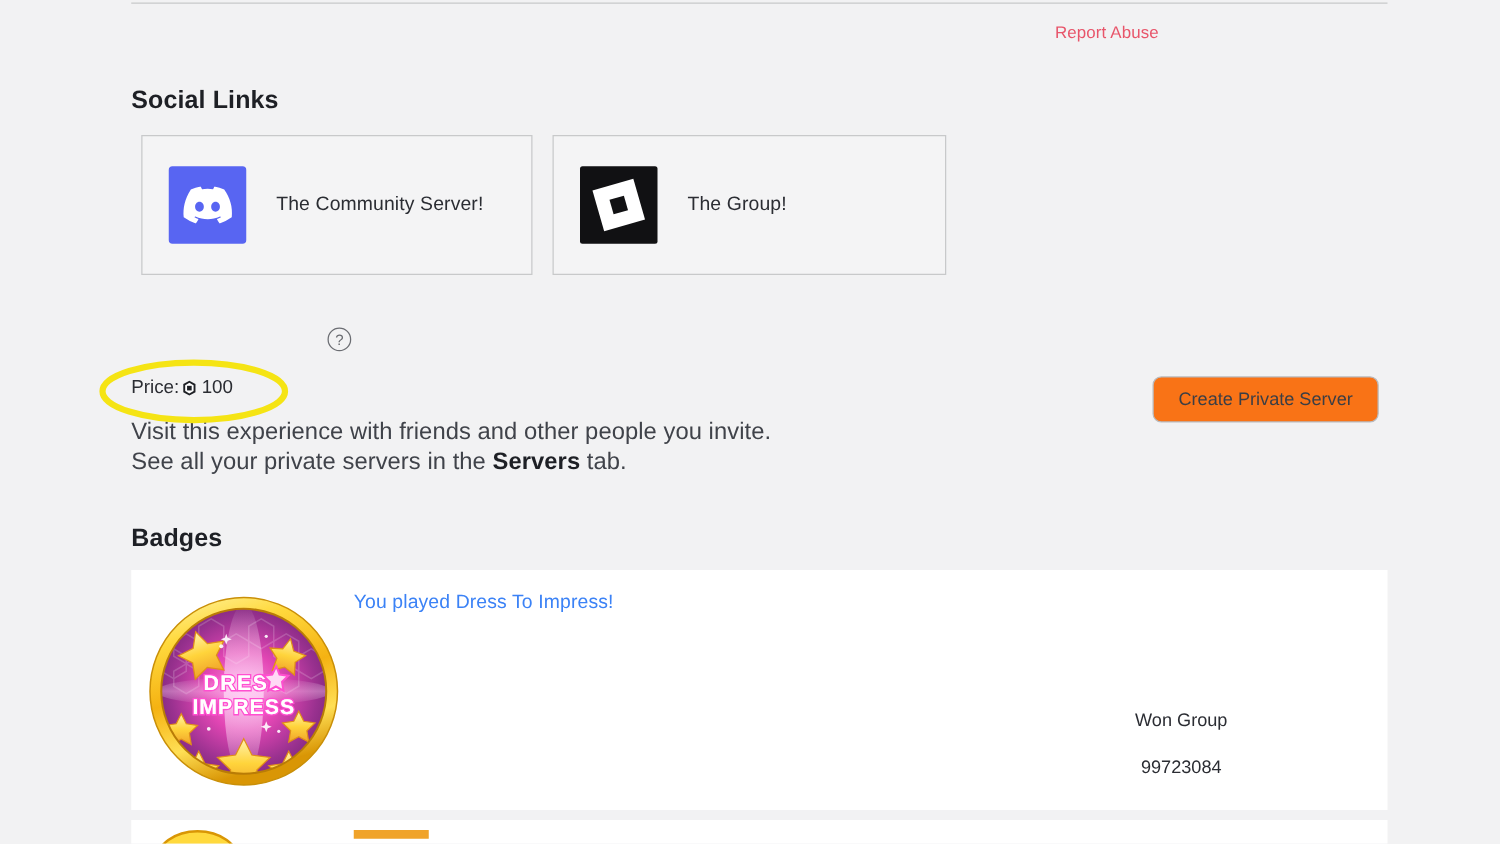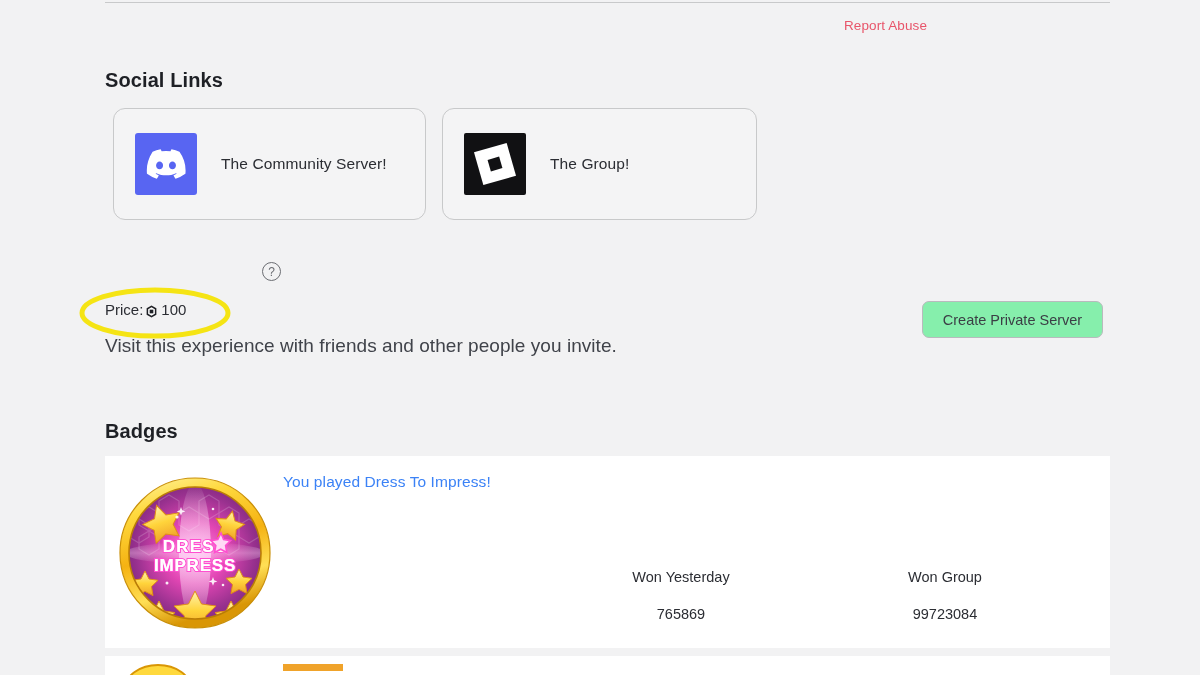--- a/index.html
+++ b/index.html
@@ -39,21 +39,21 @@
     width:19px; height:19px; border-radius:50%;
     border:1.4px solid #6b6d72;
     display:flex; align-items:center; justify-content:center;
     font-size:12px; color:#6b6d72; font-weight:normal;
     cursor:pointer;
   }
 
   
   .social-card {
     position:absolute; top:108px; height:112px;
-    border:1px solid #c8c9ca; border-radius:12px;
+    border:1px solid #c8c9ca; border-radius:0;
     background:#f4f4f5;
     display:flex; align-items:center; cursor:pointer;
   }
   #social-card-0 { left:113px; width:313px; }
   #social-card-1 { left:442px; width:315px; }
   .social-ico { margin-left:21px; width:62px; height:62px; flex:0 0 62px; position:relative; }
   .social-label {
     margin-left:24px; font-size:15.5px; color:#2b2d33;
     letter-spacing:0.1px;
   }
@@ -79,21 +79,21 @@
   .ps-desc {
     position:absolute; left:105px; font-size:19px; color:#40434a;
     letter-spacing:0.05px;
   }
   #ps-desc-1 { top:335px; }
   #ps-desc-2 { top:359px; }
   .ps-desc b { font-weight:bold; color:#1e2025; }
 
   .create-btn {
     position:absolute; left:922px; top:301px; width:181px; height:37px;
-    border:1px solid #b9babd; border-radius:7px; background:#86efac;
+    border:1px solid #b9babd; border-radius:7px; background:#f97316;
     font-size:14.5px; color:#3b3e45; cursor:pointer;
     display:flex; align-items:center; justify-content:center;
     font-family:"Liberation Sans", sans-serif;
   }
   .annot-svg { position:absolute; left:74px; top:283px; pointer-events:none; }
 
   
   .badge-card {
     position:absolute; left:105px; width:1005px; background:#ffffff;
   }
@@ -162,20 +162,23 @@
         <polygon points="12,1 21,6 21,18 12,23 3,18 3,6" fill="#1e2025"></polygon>
         <polygon points="12,4.2 18.2,7.7 18.2,16.3 12,19.8 5.8,16.3 5.8,7.7" fill="#ffffff"></polygon>
         <rect x="8.6" y="8.6" width="6.8" height="6.8" fill="#1e2025"></rect>
       </svg>
     </span>
     <span>100</span>
   </div>
 
   <div class="ps-desc" id="ps-desc-1">Visit this experience with friends and other people you invite.</div>
 
+  <div class="ps-desc" id="ps-desc-2">
+    <span>See all your private servers in the </span><b>Servers</b><span> tab.</span>
+  </div>
 
   <div class="create-btn">Create Private Server</div>
 
   <svg class="annot-svg" width="165" height="62">
     <ellipse cx="81" cy="30" rx="73" ry="23" fill="none" stroke="#f5e414" stroke-width="5"></ellipse>
   </svg>
 
   <div class="sec-heading" id="h-badges">Badges</div>
 
   <div class="badge-card" id="badge-card-0">
@@ -255,24 +258,20 @@
           <text x="80" y="98" text-anchor="middle" font-family="'Liberation Sans', sans-serif" font-size="17" font-weight="bold" letter-spacing="0.8" fill="#ffffff">IMPRESS</text>
         </g>
       </g>
 
       <circle cx="80" cy="80" r="66" fill="none" stroke="#b97c06" stroke-width="1.6"></circle>
       <circle cx="80" cy="80" r="75" fill="none" stroke="#c98f08" stroke-width="1.2"></circle>
     </svg>
 
     <div class="badge-title">You played Dress To Impress!</div>
 
-    <div class="stat" id="stat-1">
-      <div class="stat-label">Won Yesterday</div>
-      <div class="stat-value">765869</div>
-    </div>
     <div class="stat" id="stat-2">
       <div class="stat-label">Won Group</div>
       <div class="stat-value">99723084</div>
     </div>
   </div>
 
   <div class="badge-card" id="badge-card-1">
     <svg class="badge2-medal" viewBox="0 0 160 80">
       <ellipse cx="80" cy="58" rx="66" ry="48" fill="#ffd93d" stroke="#d99605" stroke-width="4"></ellipse>
     </svg>

